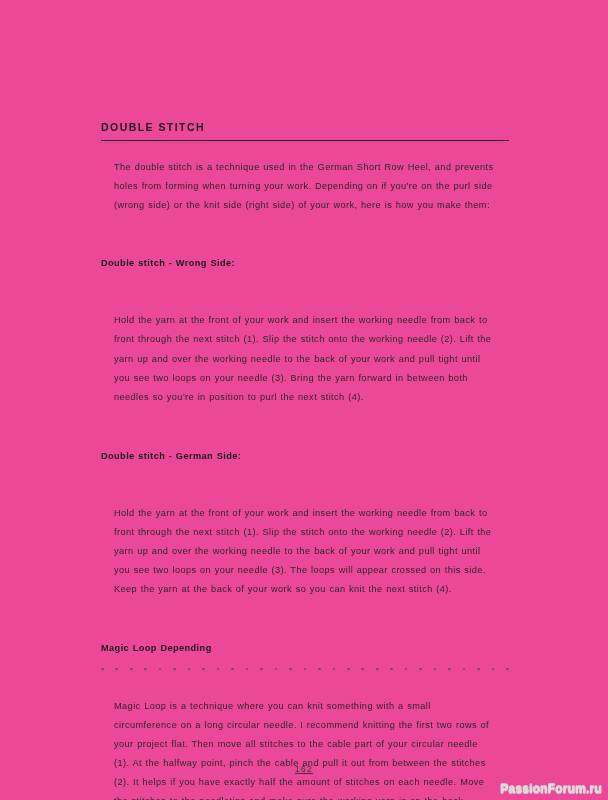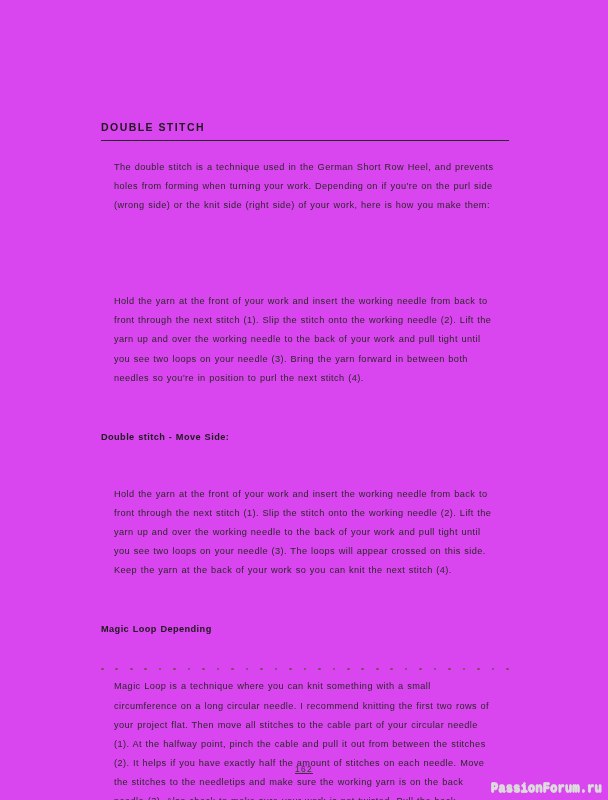--- a/index.html
+++ b/index.html
@@ -4,21 +4,21 @@
 <style>
   html, body {
     margin: 0;
     padding: 0;
     background: #ffffff;
   }
   .page {
     position: relative;
     width: 608px;
     height: 800px;
-    background: #d946ef;
+    background: #ec4899;
     overflow: hidden;
     font-family: "Liberation Sans", sans-serif;
     color: #231f20;
   }
   .content {
     position: absolute;
     left: 101px;
     top: 120px;
     width: 408px;
   }
@@ -83,21 +83,21 @@
     font-size: 8.4px;
     letter-spacing: 1.3px;
     color: #3a3637;
     text-decoration: underline;
   }
   .watermark {
     position: absolute;
     right: 6px;
     bottom: 4px;
     font-size: 12px;
-    font-family: Liberation Mono, monospace;
+    font-family: Liberation Sans, sans-serif;
     font-weight: bold;
     color: rgba(255,255,255,0.05);
     letter-spacing: 0.2px;
     text-shadow:
       -0.6px 0 rgba(220,220,220,0.85),
        0.6px 0 rgba(220,220,220,0.85),
        0 -0.6px rgba(220,220,220,0.85),
        0  0.6px rgba(220,220,220,0.85);
     user-select: none;
   }
@@ -109,26 +109,27 @@
 
   <div class="content">
 
     <h1 class="section-title">DOUBLE STITCH</h1>
     <div class="rule"></div>
 
     <p class="body">The double stitch is a technique used in the German Short Row Heel, and prevents holes from forming when turning your work. Depending on if you're on the purl side (wrong side) or the knit side (right side) of your work, here is how you make them:</p>
 
     <div class="gap-after-intro"></div>
 
+    <h3 class="sub">Double stitch - Wrong Side:</h3>
     <div class="gap-sub"></div>
     <p class="body">Hold the yarn at the front of your work and insert the working needle from back to front through the next stitch (1). Slip the stitch onto the working needle (2). Lift the yarn up and over the working needle to the back of your work and pull tight until you see two loops on your needle (3). Bring the yarn forward in between both needles so you're in position to purl the next stitch (4).</p>
 
     <div class="gap-para"></div>
 
-    <h3 class="sub">Double stitch - Move Side:</h3>
+    <h3 class="sub">Double stitch - German Side:</h3>
     <div class="gap-sub"></div>
     <p class="body">Hold the yarn at the front of your work and insert the working needle from back to front through the next stitch (1). Slip the stitch onto the working needle (2). Lift the yarn up and over the working needle to the back of your work and pull tight until you see two loops on your needle (3). The loops will appear crossed on this side. Keep the yarn at the back of your work so you can knit the next stitch (4).</p>
 
     <div class="gap-para"></div>
 
     <h3 class="sub">Magic Loop Depending</h3>
     <div class="gap-sub"></div>
     <p class="body">Magic Loop is a technique where you can knit something with a small circumference on a long circular needle. I recommend knitting the first two rows of your project flat. Then move all stitches to the cable part of your circular needle (1). At the halfway point, pinch the cable and pull it out from between the stitches (2). It helps if you have exactly half the amount of stitches on each needle. Move the stitches to the needletips and make sure the working yarn is on the back needle (3). Also check to make sure your work is not twisted. Pull the back needletip out of the stitches so that those stitches are on the cable and move the needletips towards each other to knit (4).</p>
 
   </div>

